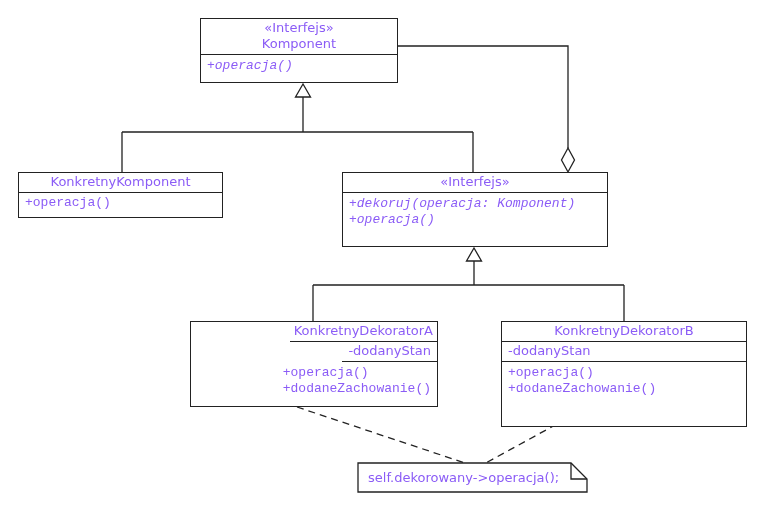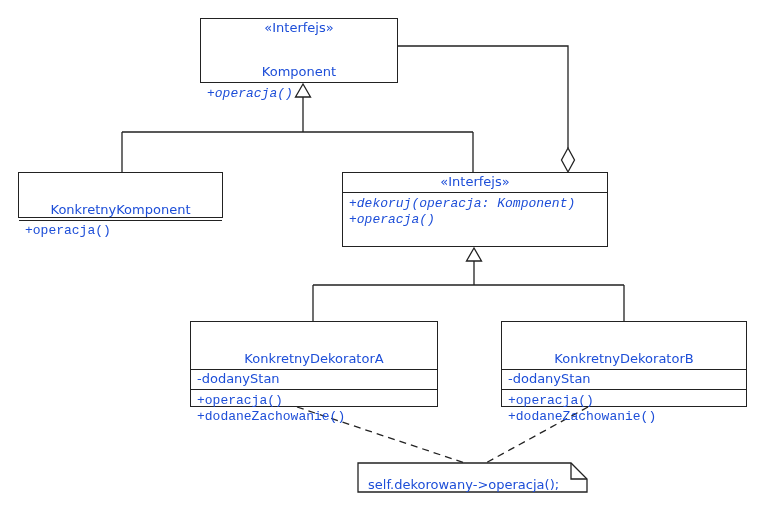--- a/index.html
+++ b/index.html
@@ -1,40 +1,40 @@
 <!DOCTYPE html>
 <html><head>
 <meta charset="utf-8">
 <style>
   html,body{margin:0;padding:0;background:#ffffff;}
   .stage{
     position:relative;width:768px;height:512px;background:#ffffff;
-    font-family:"DejaVu Sans","Liberation Sans",sans-serif;color:#1d4ed8;
+    font-family:"DejaVu Sans","Liberation Sans",sans-serif;color:#8b5cf6;
     overflow:hidden;
   }
   .stage svg.connectors{position:absolute;left:0;top:0;width:768px;height:512px;}
   .uml-class{
     position:absolute;background:#ffffff;border:1.5px solid #222222;
     box-sizing:border-box;display:flex;flex-direction:column;
     font-size:13px;line-height:16px;
   }
   .compartment-header{
     text-align:center;border-bottom:1.5px solid #222222;
     padding:1px 4px 2px 4px;flex:0 0 auto;
   }
-  .compartment-header .cls-name{white-space:nowrap;margin-top:28px;}
+  .compartment-header .cls-name{white-space:nowrap;}
   .compartment-attrs{
     border-bottom:1.5px solid #222222;padding:1px 6px 2px 6px;flex:0 0 auto;
   }
   .compartment-ops{padding:3px 6px 2px 6px;flex:1 1 auto;font-family:Liberation Mono, monospace;}
   .member-line{white-space:nowrap;}
   .abstract .member-line{font-style:italic;}
   .note-text{
     position:absolute;left:358px;top:463px;width:212px;height:29px;
-    display:flex;align-items:flex-end;padding-left:10px;box-sizing:border-box;
+    display:flex;align-items:center;padding-left:10px;box-sizing:border-box;
     font-size:13px;white-space:nowrap;
   }
 </style>
 </head>
 <body>
 
 <div class="stage">
 
   <svg class="connectors" viewBox="0 0 768 512">
 
@@ -86,34 +86,34 @@
   <div class="uml-class abstract" style="left:342px;top:172px;width:266px;height:75px;">
     <div class="compartment-header">
       <div class="stereotype">«Interfejs»</div>
     </div>
     <div class="compartment-ops">
       <div class="member-line">+dekoruj(operacja: Komponent)</div>
       <div class="member-line">+operacja()</div>
     </div>
   </div>
 
-  <div class="uml-class" style="left:190px;top:321px;width:248px;height:86px;">
+  <div class="uml-class" style="left:190px;top:321px;width:248px;height:86px;align-items:flex-end;">
     <div class="compartment-header">
       <div class="cls-name">KonkretnyDekoratorA</div>
     </div>
     <div class="compartment-attrs">
       <div class="member-line">-dodanyStan</div>
     </div>
     <div class="compartment-ops">
       <div class="member-line">+operacja()</div>
       <div class="member-line">+dodaneZachowanie()</div>
     </div>
   </div>
 
-  <div class="uml-class" style="left:501px;top:321px;width:246px;height:86px;">
+  <div class="uml-class" style="left:501px;top:321px;width:246px;height:106px;">
     <div class="compartment-header">
       <div class="cls-name">KonkretnyDekoratorB</div>
     </div>
     <div class="compartment-attrs">
       <div class="member-line">-dodanyStan</div>
     </div>
     <div class="compartment-ops">
       <div class="member-line">+operacja()</div>
       <div class="member-line">+dodaneZachowanie()</div>
     </div>

